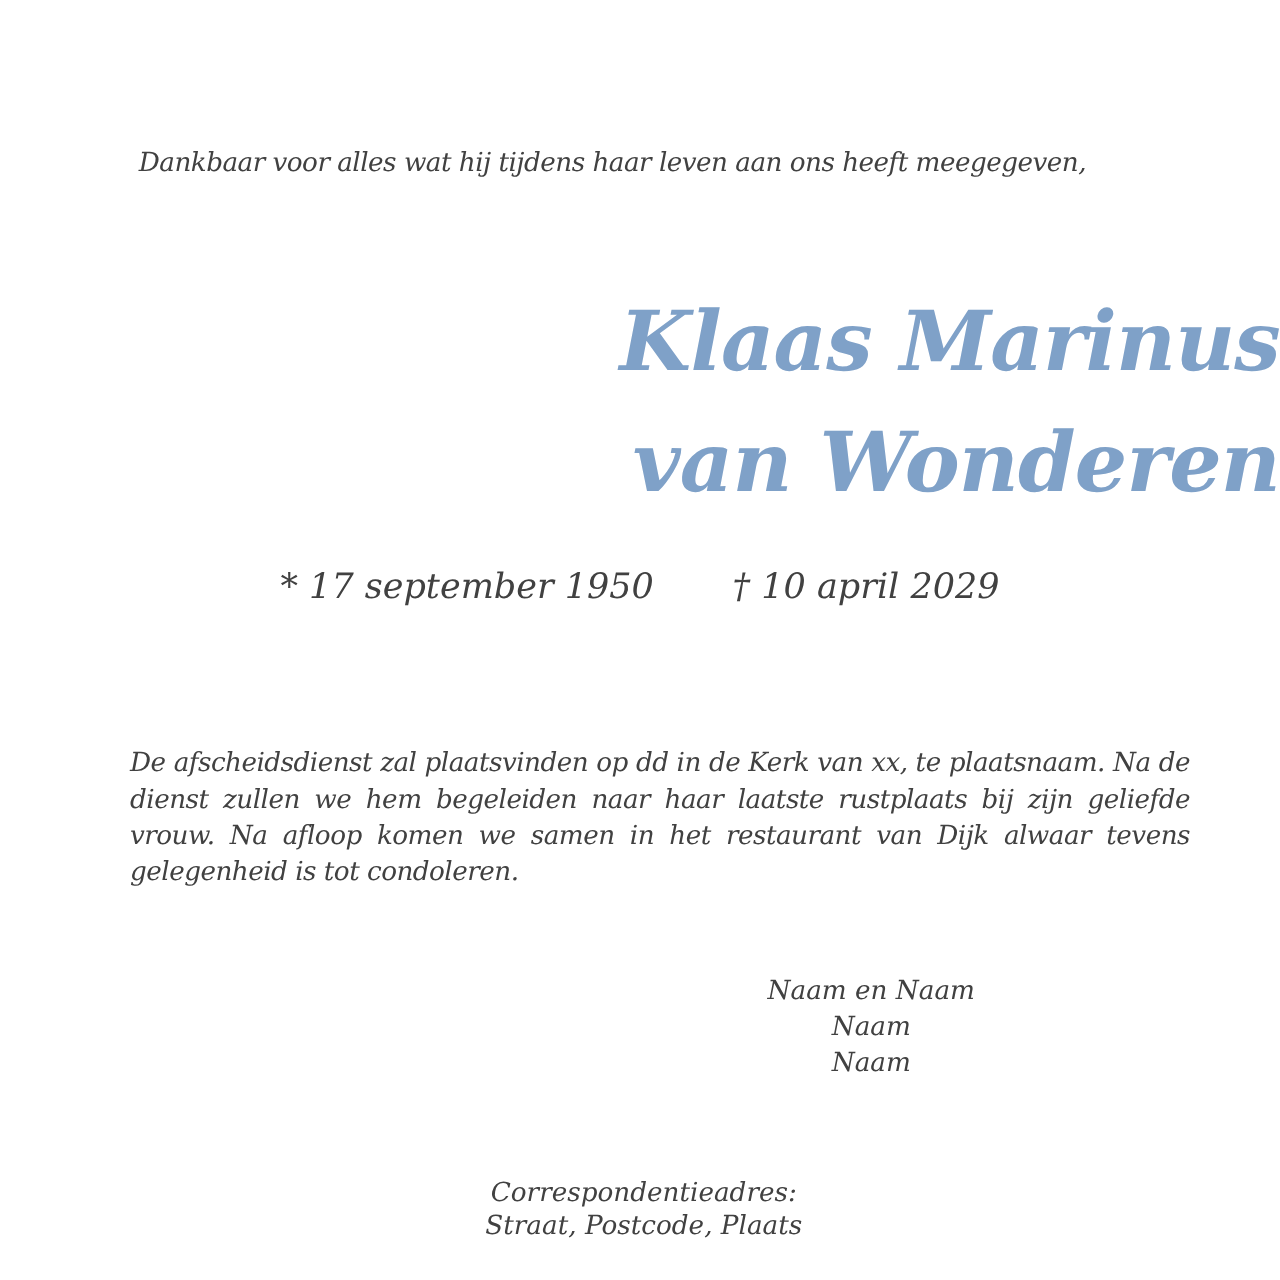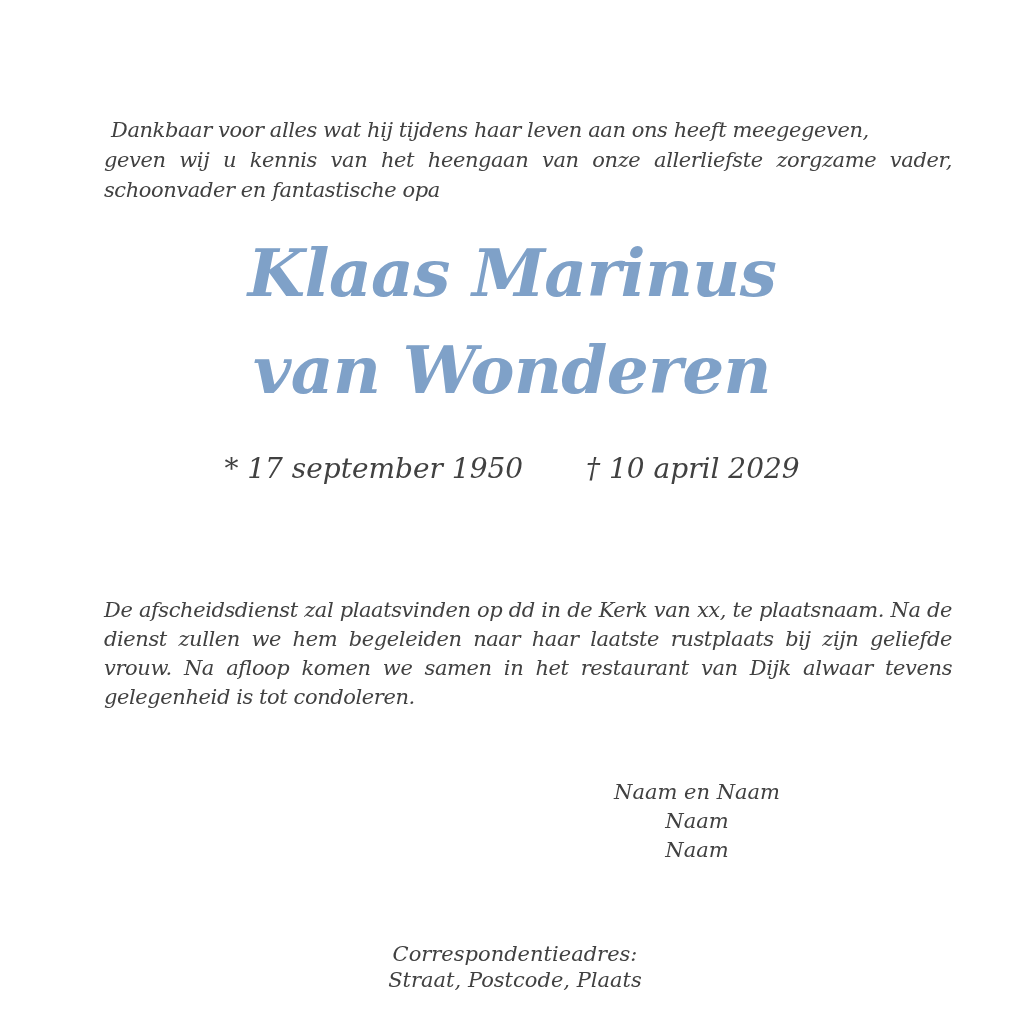--- a/index.html
+++ b/index.html
@@ -27,21 +27,21 @@
     letter-spacing: -0.02em;
     text-align: justify;
     text-indent: 7px;
     margin: 16px;
   }
   .deceased-name {
     position: absolute;
     top: 225px;
     left: 0;
     width: 100%;
-    text-align: center;
+    text-align: right;
     font-size: 66px;
     font-weight: bold;
     line-height: 97px;
     color: #7fa1c8;
     letter-spacing: -0.01em;
   }
   .dates {
     position: absolute;
     top: 452px;
     left: 0;
@@ -82,21 +82,21 @@
     font-size: 21px;
     line-height: 26px;
     white-space: nowrap;
   }
 </style>
 </head>
 <body>
 
 <div class="page">
 
-  <p class="intro"><span>Dankbaar voor alles wat hij tijdens haar leven aan ons heeft meegegeven,</span><br><span>geven wij u kennis van het heengaan van onze allerliefste zorgzame vader, schoonvader en fantastische opa</span></p>
+  <p class="intro"><span>Dankbaar voor alles wat hij tijdens haar leven aan ons heeft meegegeven,</span><br></p>
 
   <div class="deceased-name">
     <div>Klaas Marinus</div>
     <div>van Wonderen</div>
   </div>
 
   <div class="dates">
     <span>* 17 september 1950</span>
     <span>† 10 april 2029</span>
   </div>

